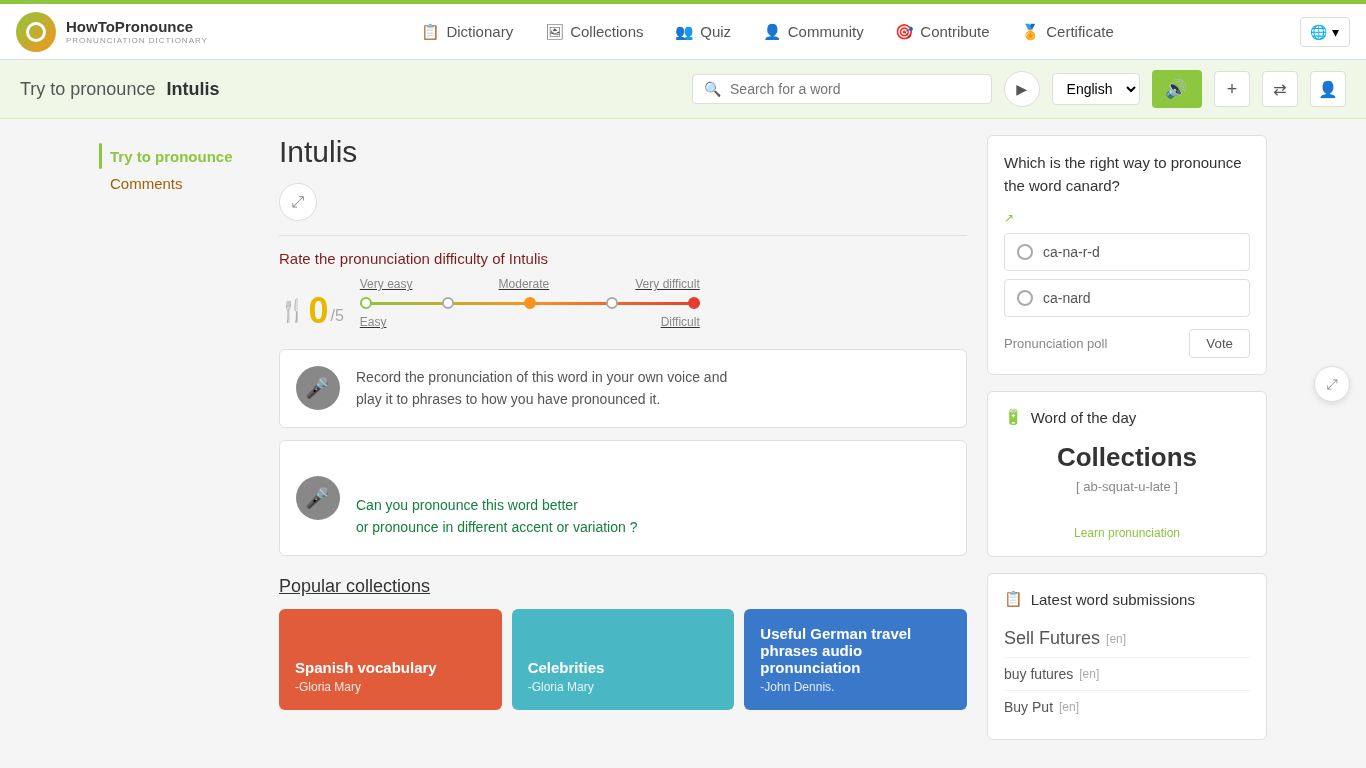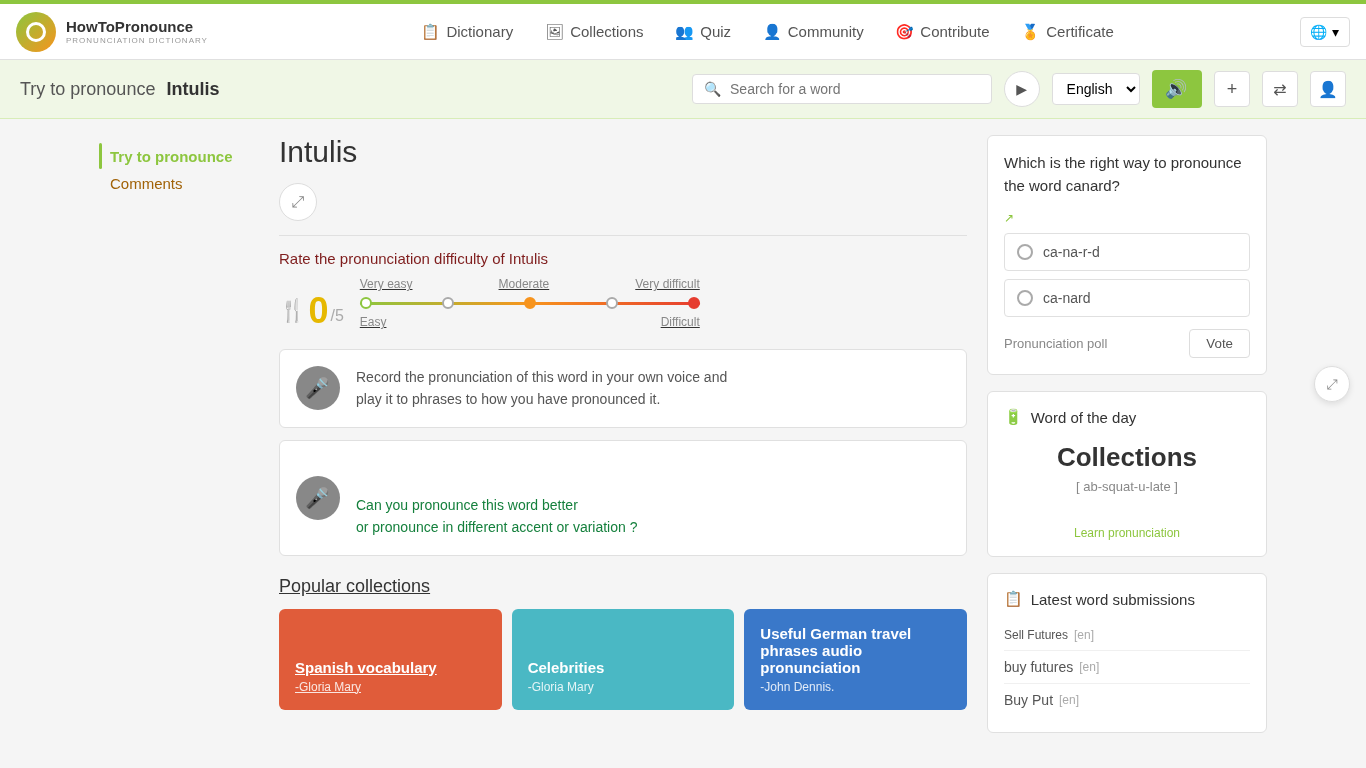--- a/index.html
+++ b/index.html
@@ -139,21 +139,21 @@
       <div style="font-size:14px; color:#15803d; line-height:1.6;margin-top:37px;">
         <span>Can you pronounce this word better</span>
         <br>
         <span>or pronounce in different accent or variation ?</span>
       </div>
     </div>
 
     <div>
       <div style="font-size:18px; color:#333; margin-bottom:12px;text-decoration:underline;">Popular collections</div>
       <div style="display:flex; gap:10px;">
-        <div style="background:#e05c3a; border-radius:6px; padding:16px; color:#fff; min-height:100px; display:flex; flex-direction:column; justify-content:flex-end; flex:1; cursor:pointer;text-decoration:underline;">
+        <div style="background:#e05c3a; border-radius:6px; padding:16px; color:#fff; min-height:100px; display:flex; flex-direction:column; justify-content:flex-end; flex:1; cursor:pointer;">
           <div style="font-size:15px; font-weight:bold; margin-bottom:4px;">Spanish vocabulary</div>
           <div style="font-size:12px; opacity:0.85;">-Gloria Mary</div>
         </div>
         <div style="background:#4ab8c4; border-radius:6px; padding:16px; color:#fff; min-height:100px; display:flex; flex-direction:column; justify-content:flex-end; flex:1; cursor:pointer;">
           <div style="font-size:15px; font-weight:bold; margin-bottom:4px;">Celebrities</div>
           <div style="font-size:12px; opacity:0.85;">-Gloria Mary</div>
         </div>
         <div style="background:#3a78c9; border-radius:6px; padding:16px; color:#fff; min-height:100px; display:flex; flex-direction:column; justify-content:flex-end; flex:1; cursor:pointer;">
           <div style="font-size:15px; font-weight:bold; margin-bottom:4px;">Useful German travel phrases audio pronunciation</div>
           <div style="font-size:12px; opacity:0.85;">-John Dennis.</div>
@@ -190,21 +190,21 @@
       <div style="font-size:13px; color:#888; text-align:center; margin-bottom:28px;">[ ab-squat-u-late ]</div>
       <a style="color:#8dc63f; font-size:12px; text-align:center; cursor:pointer; display:block; text-decoration:none;margin-top:32px;">Learn pronunciation</a>
     </div>
 
     <div style="background:#fff; border:1px solid #e0e0e0; border-radius:6px; padding:16px;">
       <div style="display:flex; align-items:center; gap:8px; font-size:15px; color:#333; margin-bottom:12px;">
         <span style="color:#8dc63f;">📋</span>
         <span>Latest word submissions</span>
       </div>
       <div style="display:flex; align-items:center; gap:6px; padding:8px 0; border-bottom:1px solid #f0f0f0; cursor:pointer;">
-        <span style="color:#555; font-size:12px;">Sell Futures</span>
+        <span style="color:#555; font-size:18px;">Sell Futures</span>
         <span style="color:#aaa; font-size:12px;">[en]</span>
       </div>
       <div style="display:flex; align-items:center; gap:6px; padding:8px 0; border-bottom:1px solid #f0f0f0; cursor:pointer;">
         <span style="color:#555; font-size:14px;">buy futures</span>
         <span style="color:#aaa; font-size:12px;">[en]</span>
       </div>
       <div style="display:flex; align-items:center; gap:6px; padding:8px 0; cursor:pointer;">
         <span style="color:#555; font-size:14px;">Buy Put</span>
         <span style="color:#aaa; font-size:12px;">[en]</span>
       </div>

